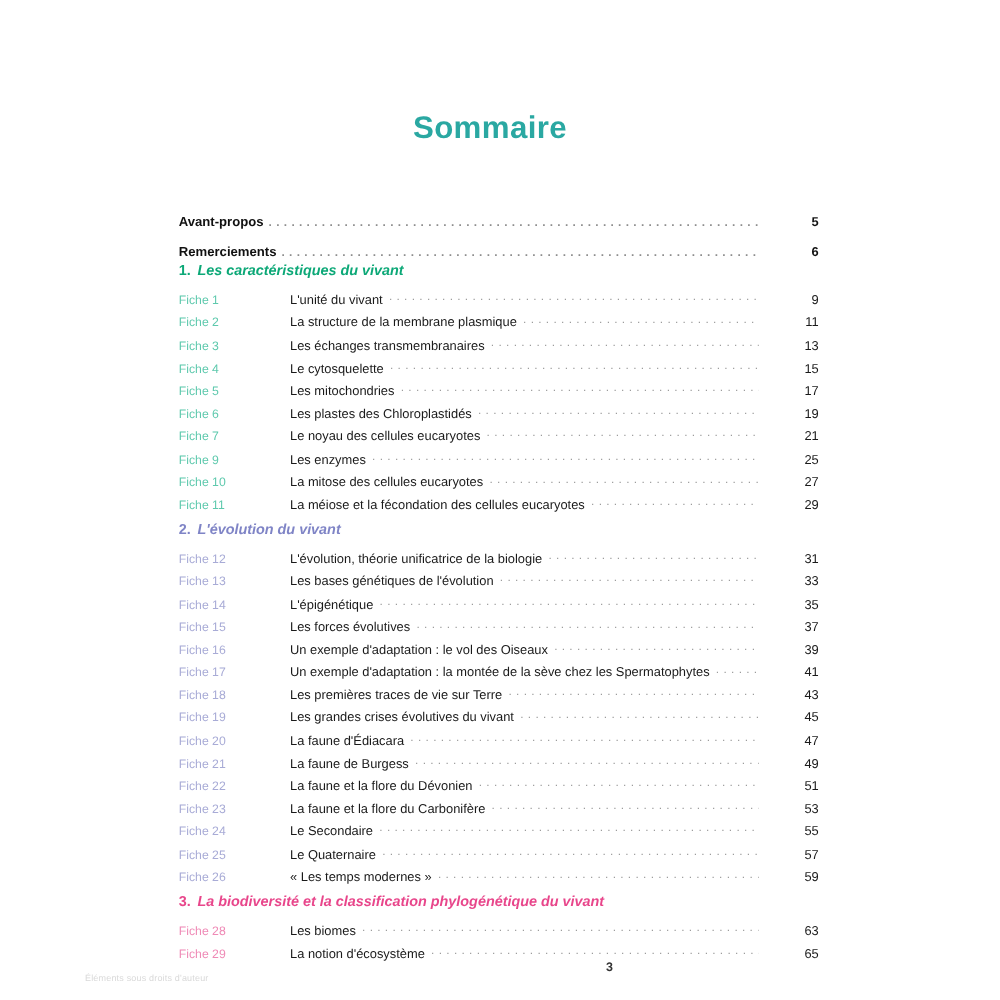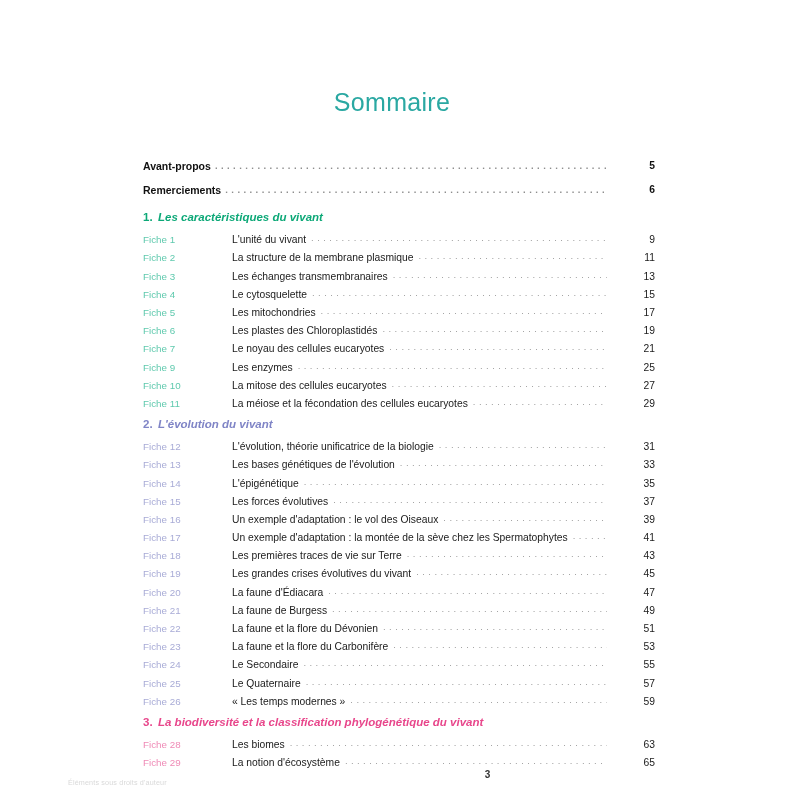--- a/index.html
+++ b/index.html
@@ -22,36 +22,36 @@
   }
 
   
   .doc-title {
     position: absolute;
     left: 0;
     right: 16px;
     top: 88px;
     text-align: center;
     font-size: 25px;
-    font-weight: normal;
+    font-weight: bold;
     letter-spacing: 0.3px;
     color: #2aa8a2;
   }
 
   
   .toc {
     position: absolute;
     left: 143px;
     top: 160px;
     width: 512px;
   }
 
   .front-row {
     display: flex;
-    align-items: flex-start;
+    align-items: flex-end;
     font-size: 10.5px;
     font-weight: bold;
     color: #111111;
     height: 24px;
   }
   .front-row .fr-label { white-space: nowrap; padding-right: 4px; }
 
   .section-head {
     display: flex;
     align-items: baseline;

